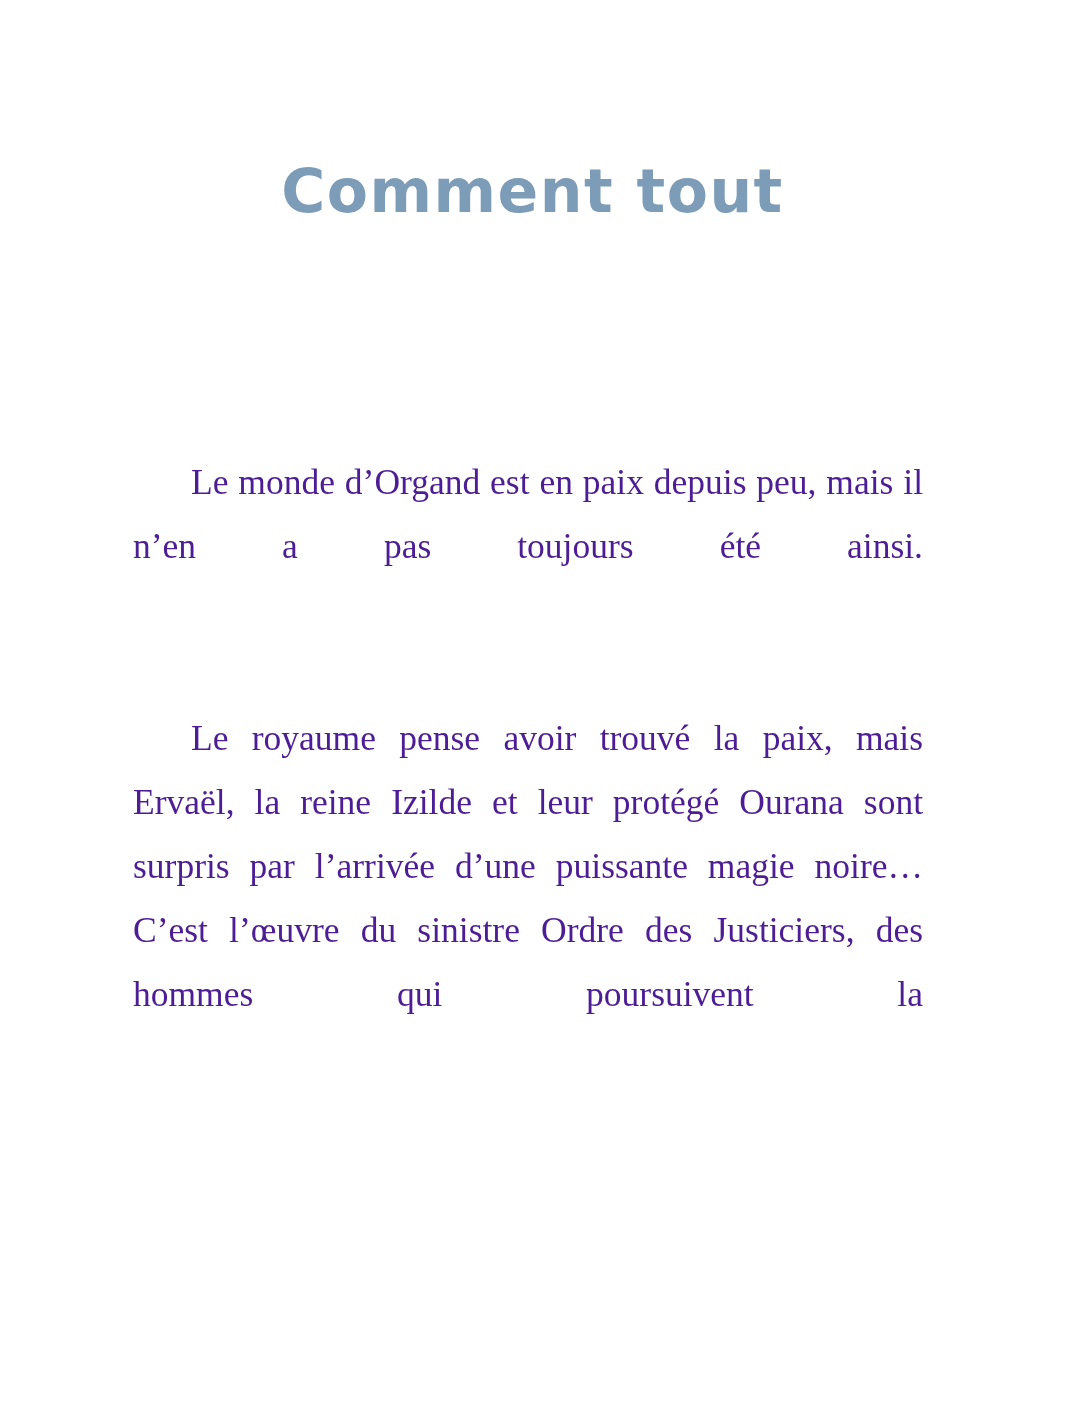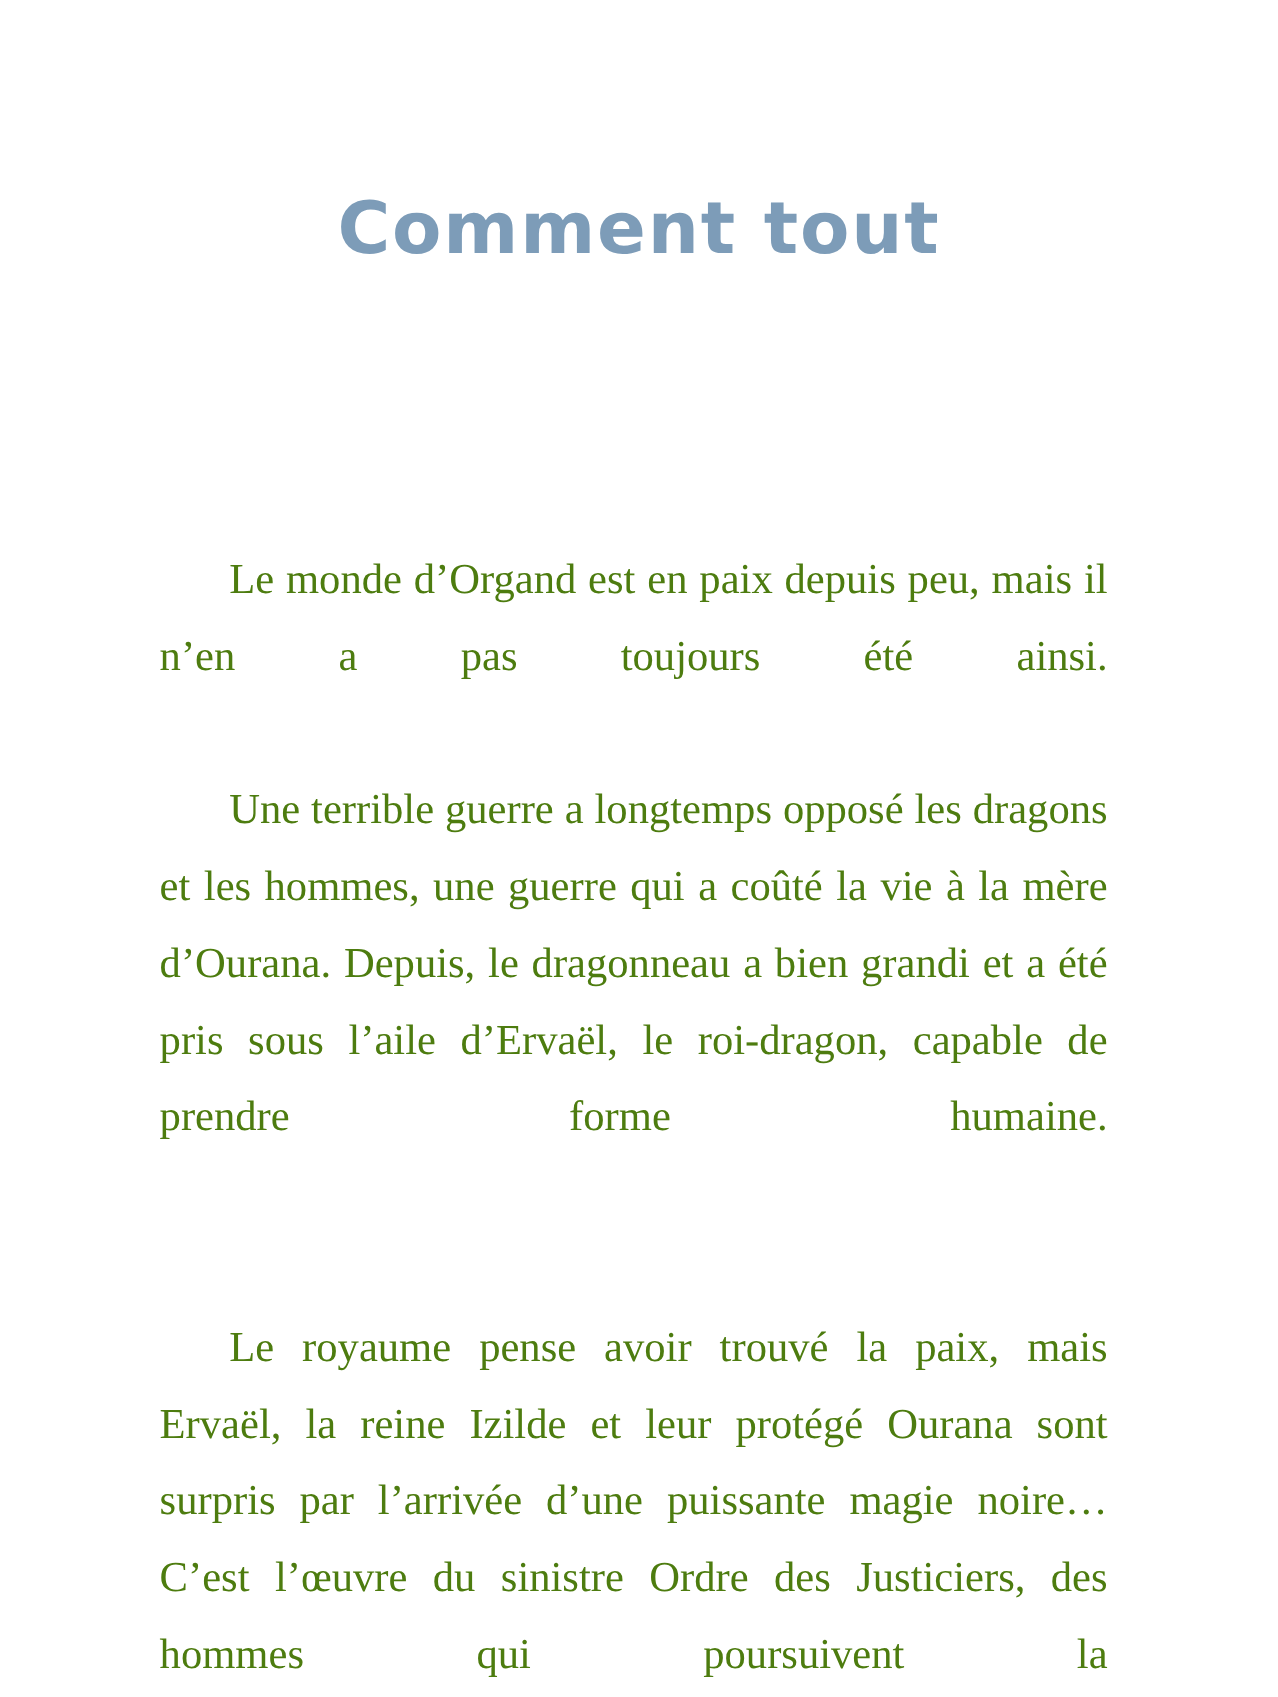--- a/index.html
+++ b/index.html
@@ -40,21 +40,21 @@
   .body-block {
     position: absolute;
     top: 450px;
     left: 133px;
     width: 790px;
   }
   .para {
     font-family: "Liberation Serif", serif;
     font-size: 35.5px;
     line-height: 64px;
-    color: #4d7c0f;
+    color: #4c1d95;
     text-align: justify;
     margin: 0;
   }
   .para.indent {
     text-indent: 58px;
   }
   .para-gap {
     height: 64px;
   }
   
@@ -68,18 +68,17 @@
 <body>
 
 <div class="page">
 
   <div class="title-block">
     <div class="title-line">Comment tout</div>
   </div>
 
   <div class="body-block">
     <p class="para indent">Le monde d’Organd est en paix depuis peu, mais il n’en a pas toujours été ainsi.</p>
-    <p class="para indent">Une terrible guerre a longtemps opposé les dragons et les hommes, une guerre qui a coûté la vie à la mère d’Ourana. Depuis, le dragonneau a bien grandi et a été pris sous l’aile d’Ervaël, le roi-dragon, capable de prendre forme humaine.</p>
     <div class="para-gap"></div>
     <p class="para indent"> Le royaume pense avoir trouvé la paix, mais Ervaël, la reine Izilde et leur protégé Ourana sont surpris par l’arrivée d’une puissante magie noire… C’est l’œuvre du sinistre Ordre des Justiciers, des hommes qui poursuivent la</p>
   </div>
 
 </div>
 
 </body></html>

